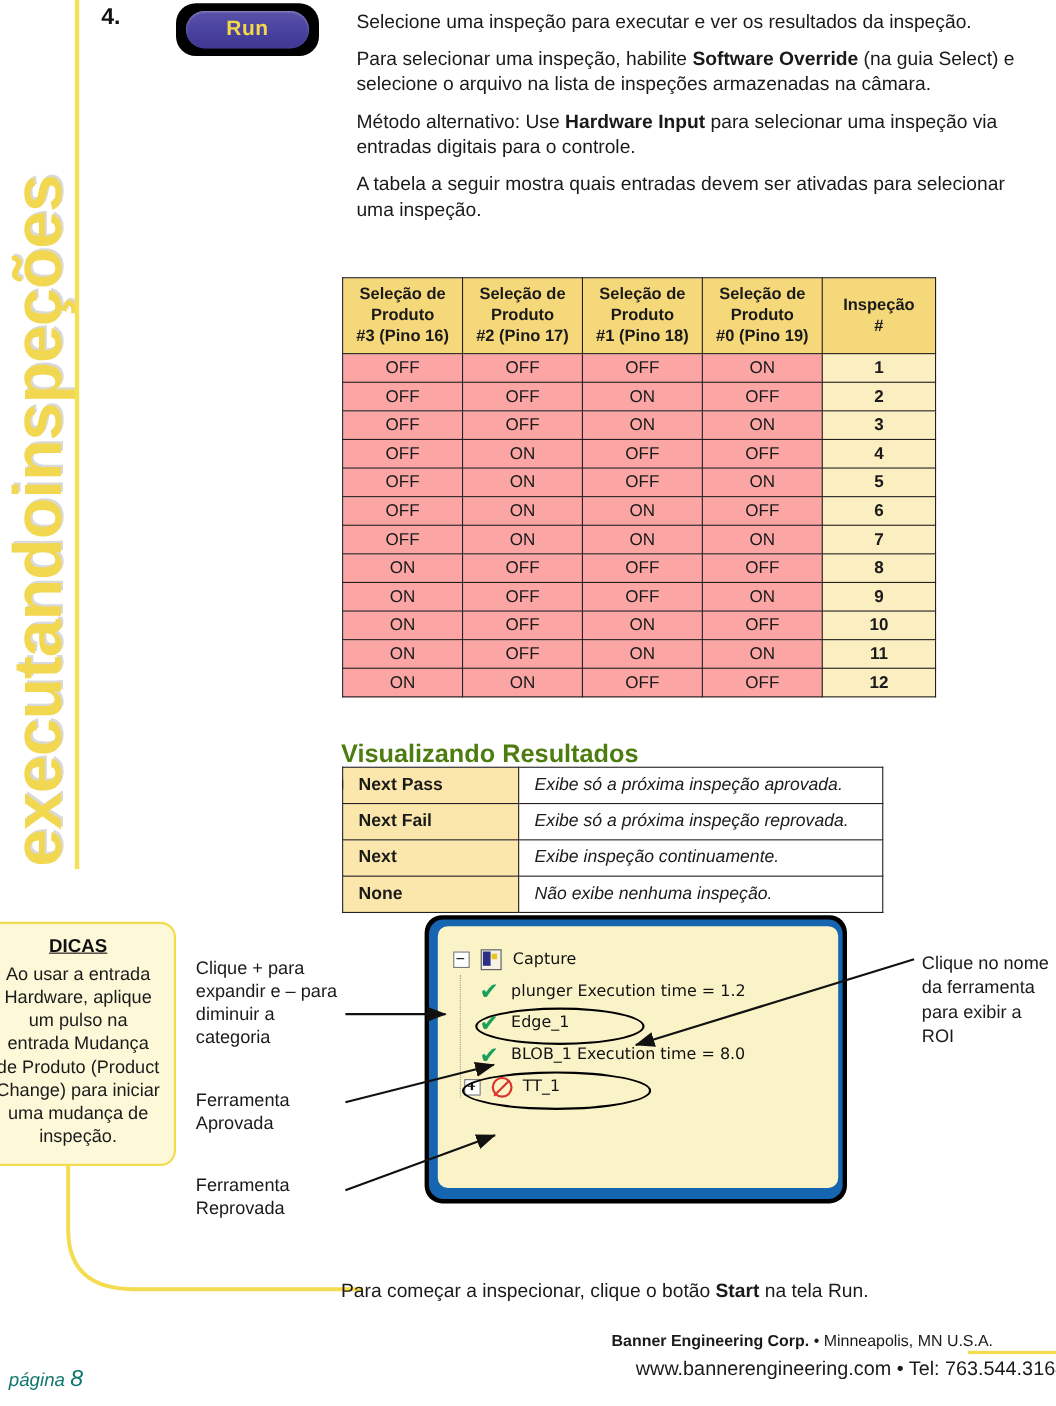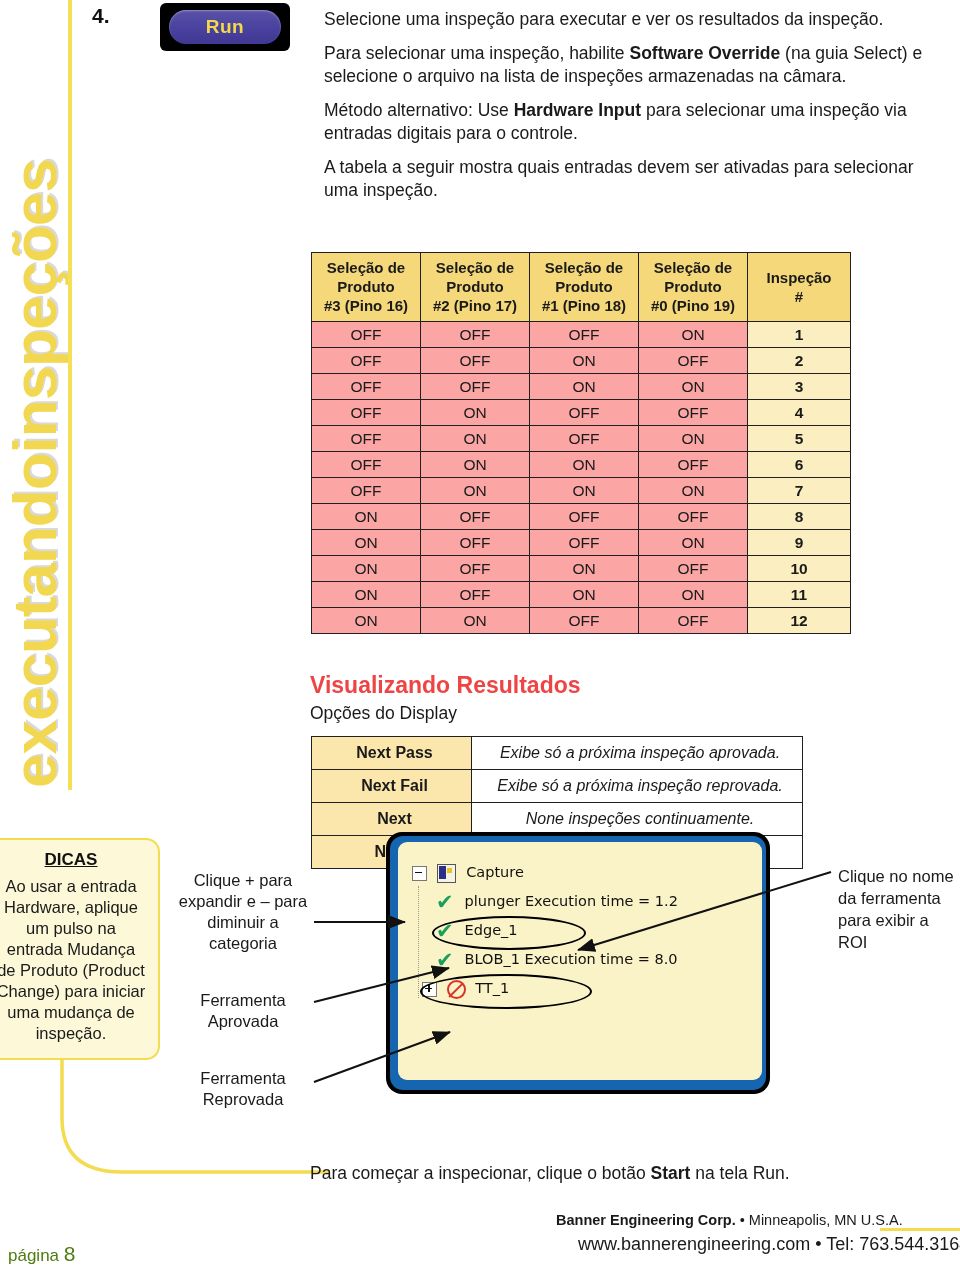--- a/index.html
+++ b/index.html
@@ -67,21 +67,21 @@
     font-weight: bold;
     color: #111;
   }
   .run-btn-frame {
     position: absolute;
     left: 160px;
     top: 3px;
     width: 130px;
     height: 48px;
     background: #000000;
-    border-radius: 6px;
+    border-radius: 18px;
   }
   .run-btn-pill {
     position: absolute;
     left: 9px;
     top: 7px;
     width: 112px;
     height: 34px;
     border-radius: 17px;
     background: linear-gradient(180deg, #5a52a8 0%, #4b44a0 45%, #3f3792 100%);
     box-shadow: inset 0 1px 2px rgba(255,255,255,0.35);
@@ -150,37 +150,36 @@
   .col-sel  { width: 109px; }
   .col-insp { width: 103px; }
 
   
   .vr-title {
     position: absolute;
     left: 310px;
     top: 672px;
     font-size: 23px;
     font-weight: bold;
-    color: #ef4444;
+    color: #4d7c0f;
   }
   .vr-sub {
     position: absolute;
     left: 310px;
     top: 703px;
     font-size: 17.5px;
     color: #1a1a1a;
   }
   .disp-table {
     position: absolute;
     left: 311px;
-    top: 736px;
+    top: 697px;
     border-collapse: collapse;
     table-layout: fixed;
     width: 492px;
-    text-align: center;
   }
   .disp-table td {
     border: 1.5px solid #231f20;
     font-size: 16px;
     padding: 5px 8px;
     height: 22px;
     color: #1a1a1a;
   }
   .disp-table td.opt {
     width: 137px;
@@ -226,21 +225,21 @@
     left: 0;
     top: 1060px;
     width: 330px;
     height: 200px;
     pointer-events: none;
   }
 
   
   .cap {
     position: absolute;
-    text-align: center;
+    text-align: left;
     font-size: 16.5px;
     line-height: 21px;
     color: #1a1a1a;
   }
   .cap-expand  { left: 178px; top: 870px;  width: 130px; }
   .cap-pass    { left: 178px; top: 990px;  width: 130px; }
   .cap-fail    { left: 178px; top: 1068px; width: 130px; }
   .cap-roi {
     position: absolute;
     left: 838px;
@@ -423,21 +422,22 @@
     top: 1228px;
     width: 80px;
     height: 3px;
     background: #f3dc4f;
   }
   .page-num {
     position: absolute;
     left: 8px;
     top: 1242px;
     font-size: 17px;
-    color: #4d7c0f;
+    color: #0f766e;
+    font-style: italic;
   }
   .page-num .n { font-size: 21px; }
 </style>
 </head>
 <body>
 
 <div id="page">
 
   <div class="vtab-wrap">
     <div class="vtab-text">executandoinspeções</div>
@@ -589,21 +589,21 @@
         <tr>
           <td class="opt">Next Pass</td>
           <td class="desc">Exibe só a próxima inspeção aprovada.</td>
         </tr>
         <tr>
           <td class="opt">Next Fail</td>
           <td class="desc">Exibe só a próxima inspeção reprovada.</td>
         </tr>
         <tr>
           <td class="opt">Next</td>
-          <td class="desc">None inspeções continuamente.</td>
+          <td class="desc">Exibe inspeção continuamente.</td>
         </tr>
         <tr>
           <td class="opt">None</td>
           <td class="desc">Não exibe nenhuma inspeção.</td>
         </tr>
       </tbody>
   </table>
 
   <div class="tip-box">
     <div class="tip-title">DICAS</div>

